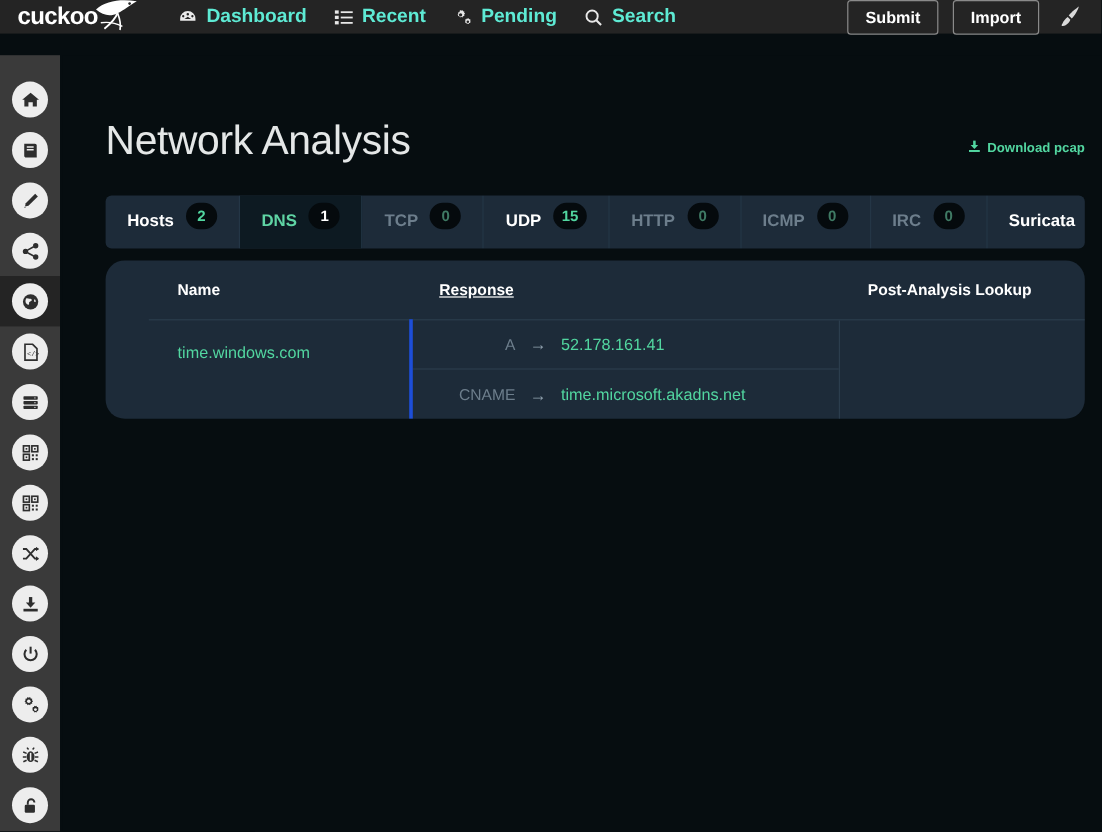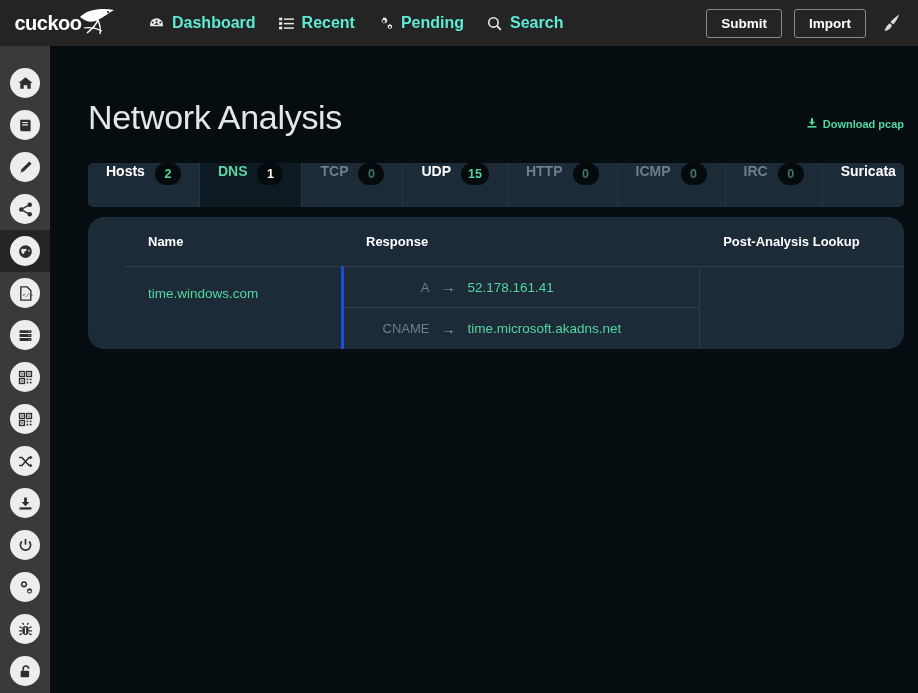--- a/index.html
+++ b/index.html
@@ -7,21 +7,21 @@
     width: 918px; height: 693px;
     background: #060d10;
     font-family: "Liberation Sans", sans-serif;
     overflow: hidden;
   }
   body { position: relative; }
 
   
   .topbar {
     position: absolute; top: 0; left: 0;
-    width: 918px; height: 46px;
+    width: 918px; height: 28px;
     background: #242424;
     display: flex; align-items: center;
     z-index: 10;
   }
   .brand {
     width: 134px; height: 46px;
     display: flex; align-items: center; justify-content: center;
     position: relative;
   }
   .brand-text {
@@ -92,22 +92,22 @@
   
   .tabs {
     margin: 26px 16px 0 36px;
     height: 44px;
     background: #1d2b39;
     border-radius: 5px;
     display: flex;
     overflow: hidden;
   }
   .tab {
-    display: flex; align-items: flex-start; gap: 10px;
-    padding: 0 18px;
+    display: flex; align-items: flex-end; gap: 10px;
+    padding: 16px 18px;
     border-right: 1px solid #243646;
     cursor: pointer;
     font-size: 14px; font-weight: bold;
   }
   .tab:last-child { border-right: none; }
   .tab .tab-label { color: #ffffff; }
   .tab.dim .tab-label { color: #6d7e8c; }
   .tab.active { background: #0d1a22; }
   .tab.active .tab-label { color: #5fd4a4; }
   .badge {
@@ -128,21 +128,21 @@
     overflow: hidden;
     padding-left: 36px;
   }
   table { width: 100%; border-collapse: collapse; }
   th {
     text-align: left;
     font-size: 13px; font-weight: bold; color: #ffffff;
     padding: 17px 0 17px 24px;
     border-bottom: 1px solid #2b3d4d;
   }
-  th.col-resp { padding-left: 24px; }
+  th.col-resp { padding-left: 24px; text-decoration: underline; }
   td { vertical-align: top; font-size: 13.5px; }
   .cell-name {
     width: 218px;
     padding: 19px 0 0 24px;
     color: #52d6a0;
     border-right: 3px solid #1d4ed8;
   }
   .cell-resp {
     padding: 0; border-right: 1px solid #2b3d4d;
   }

